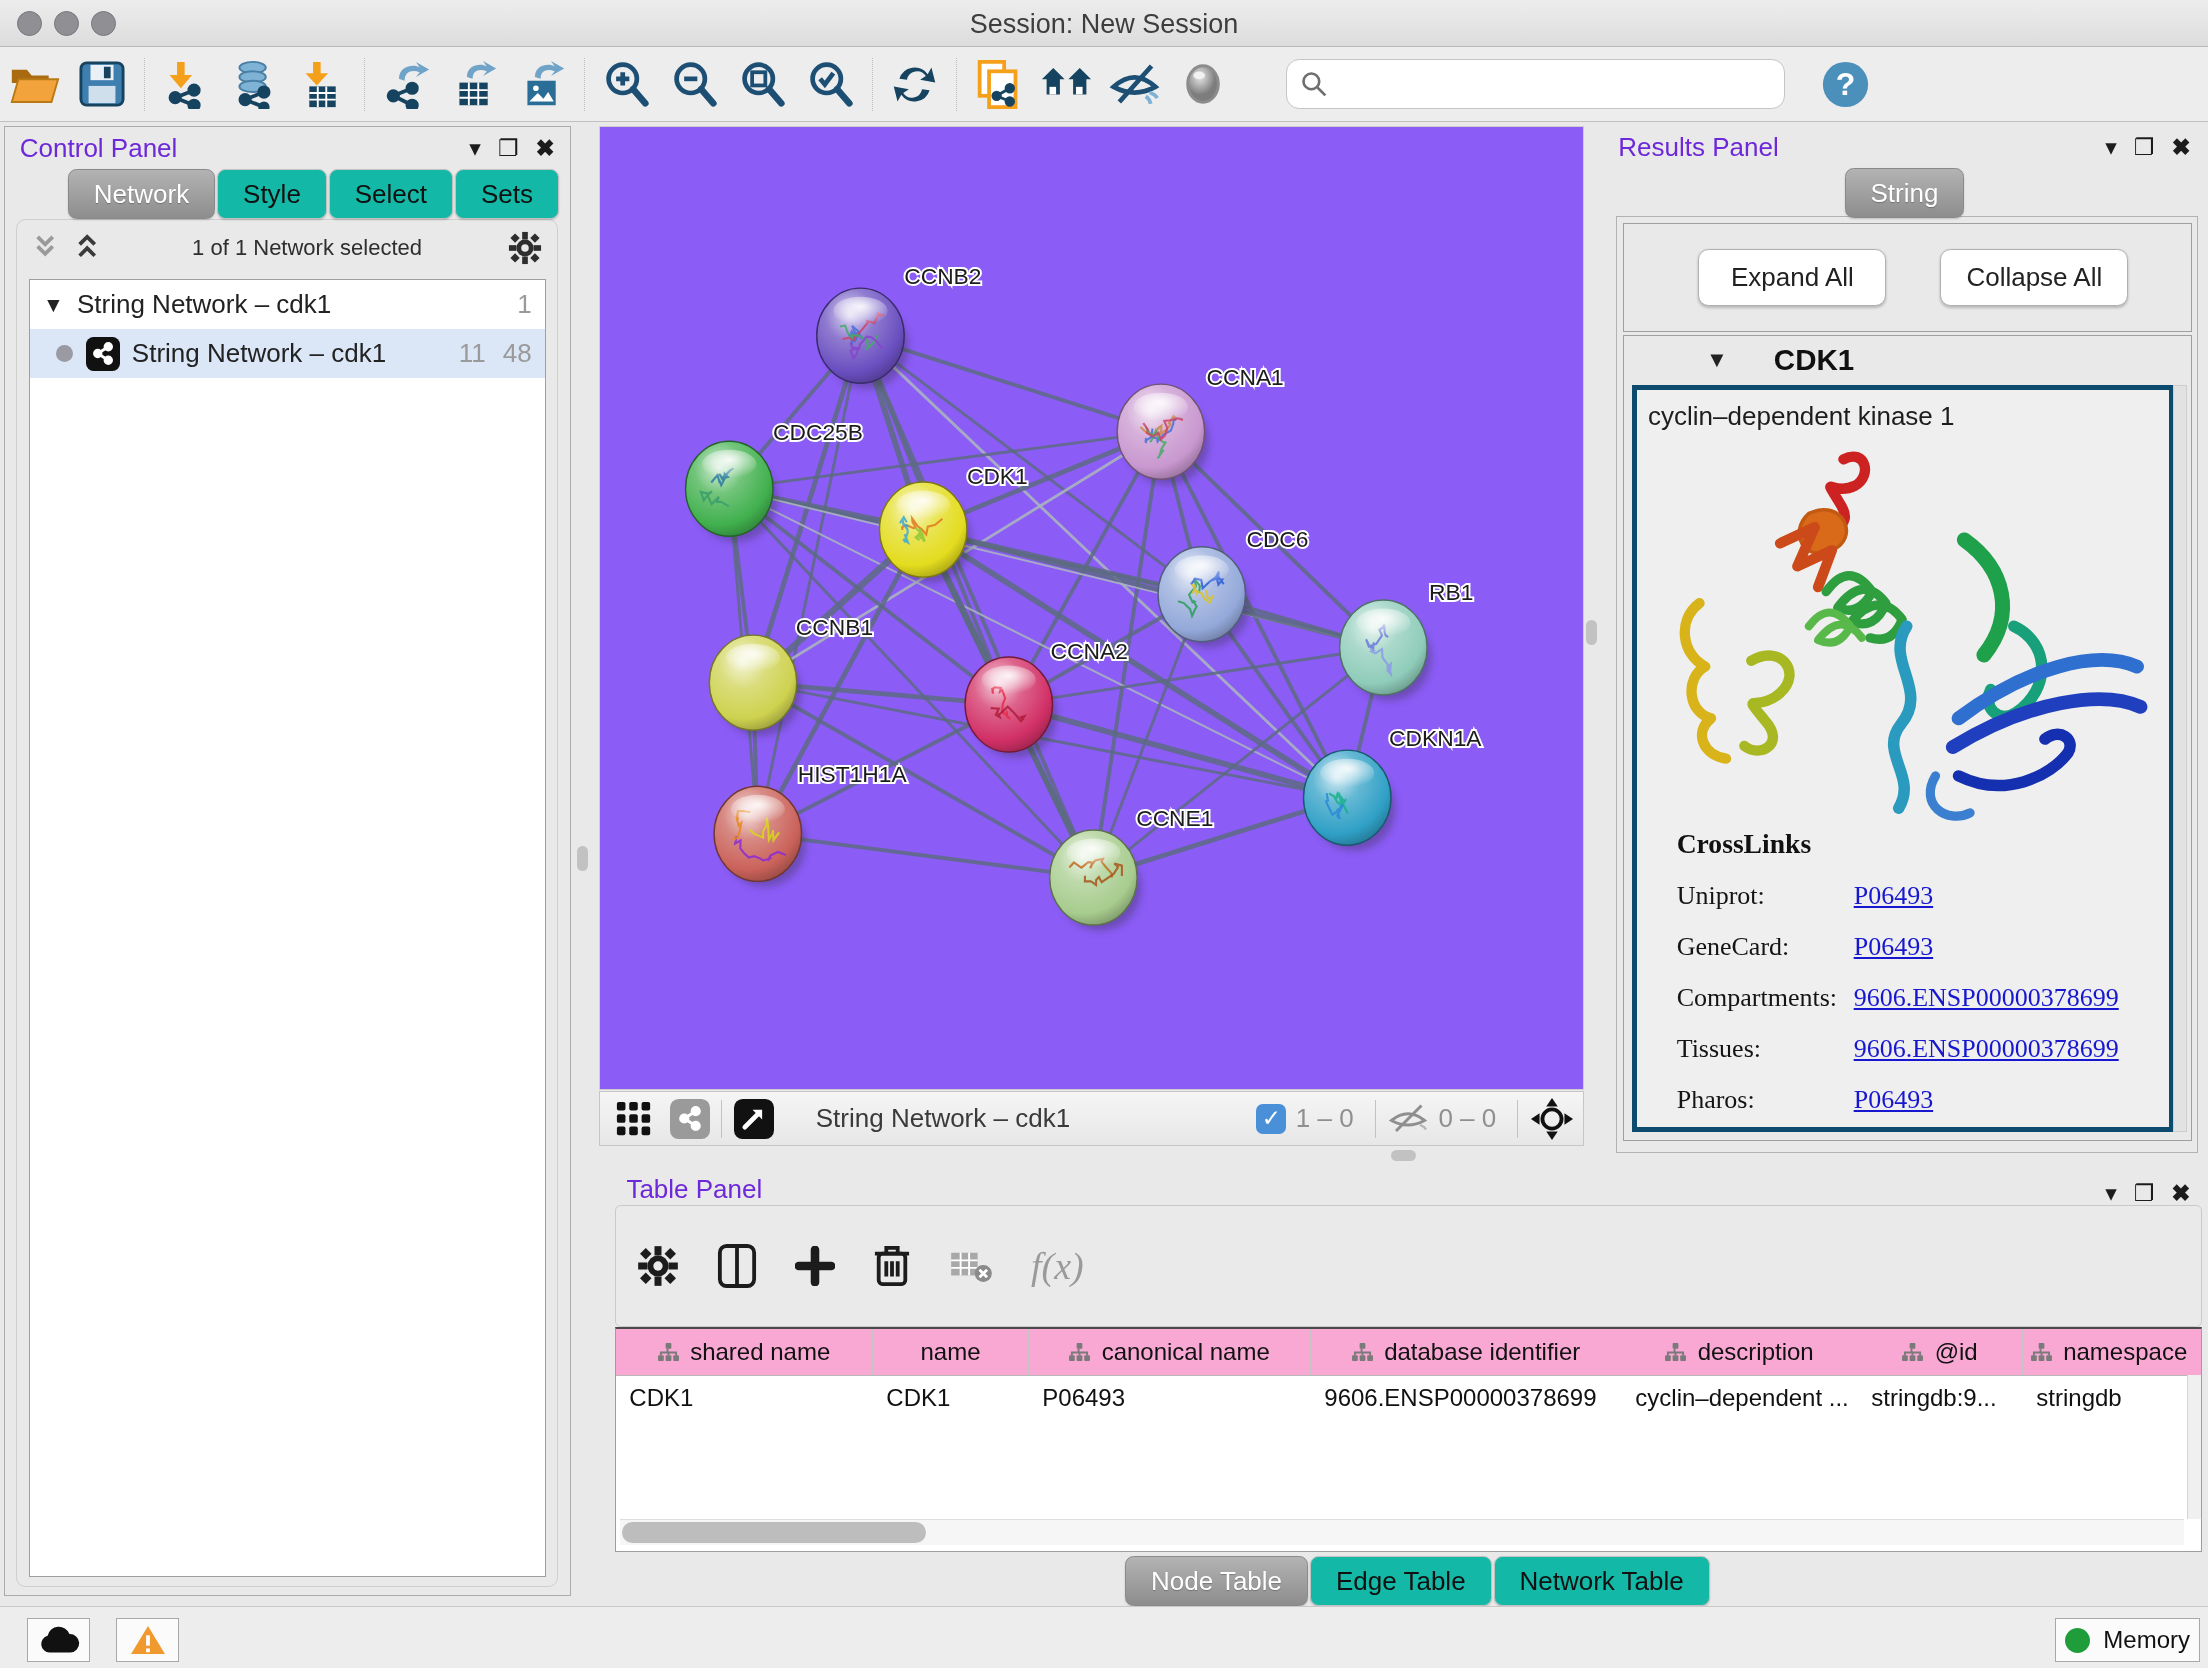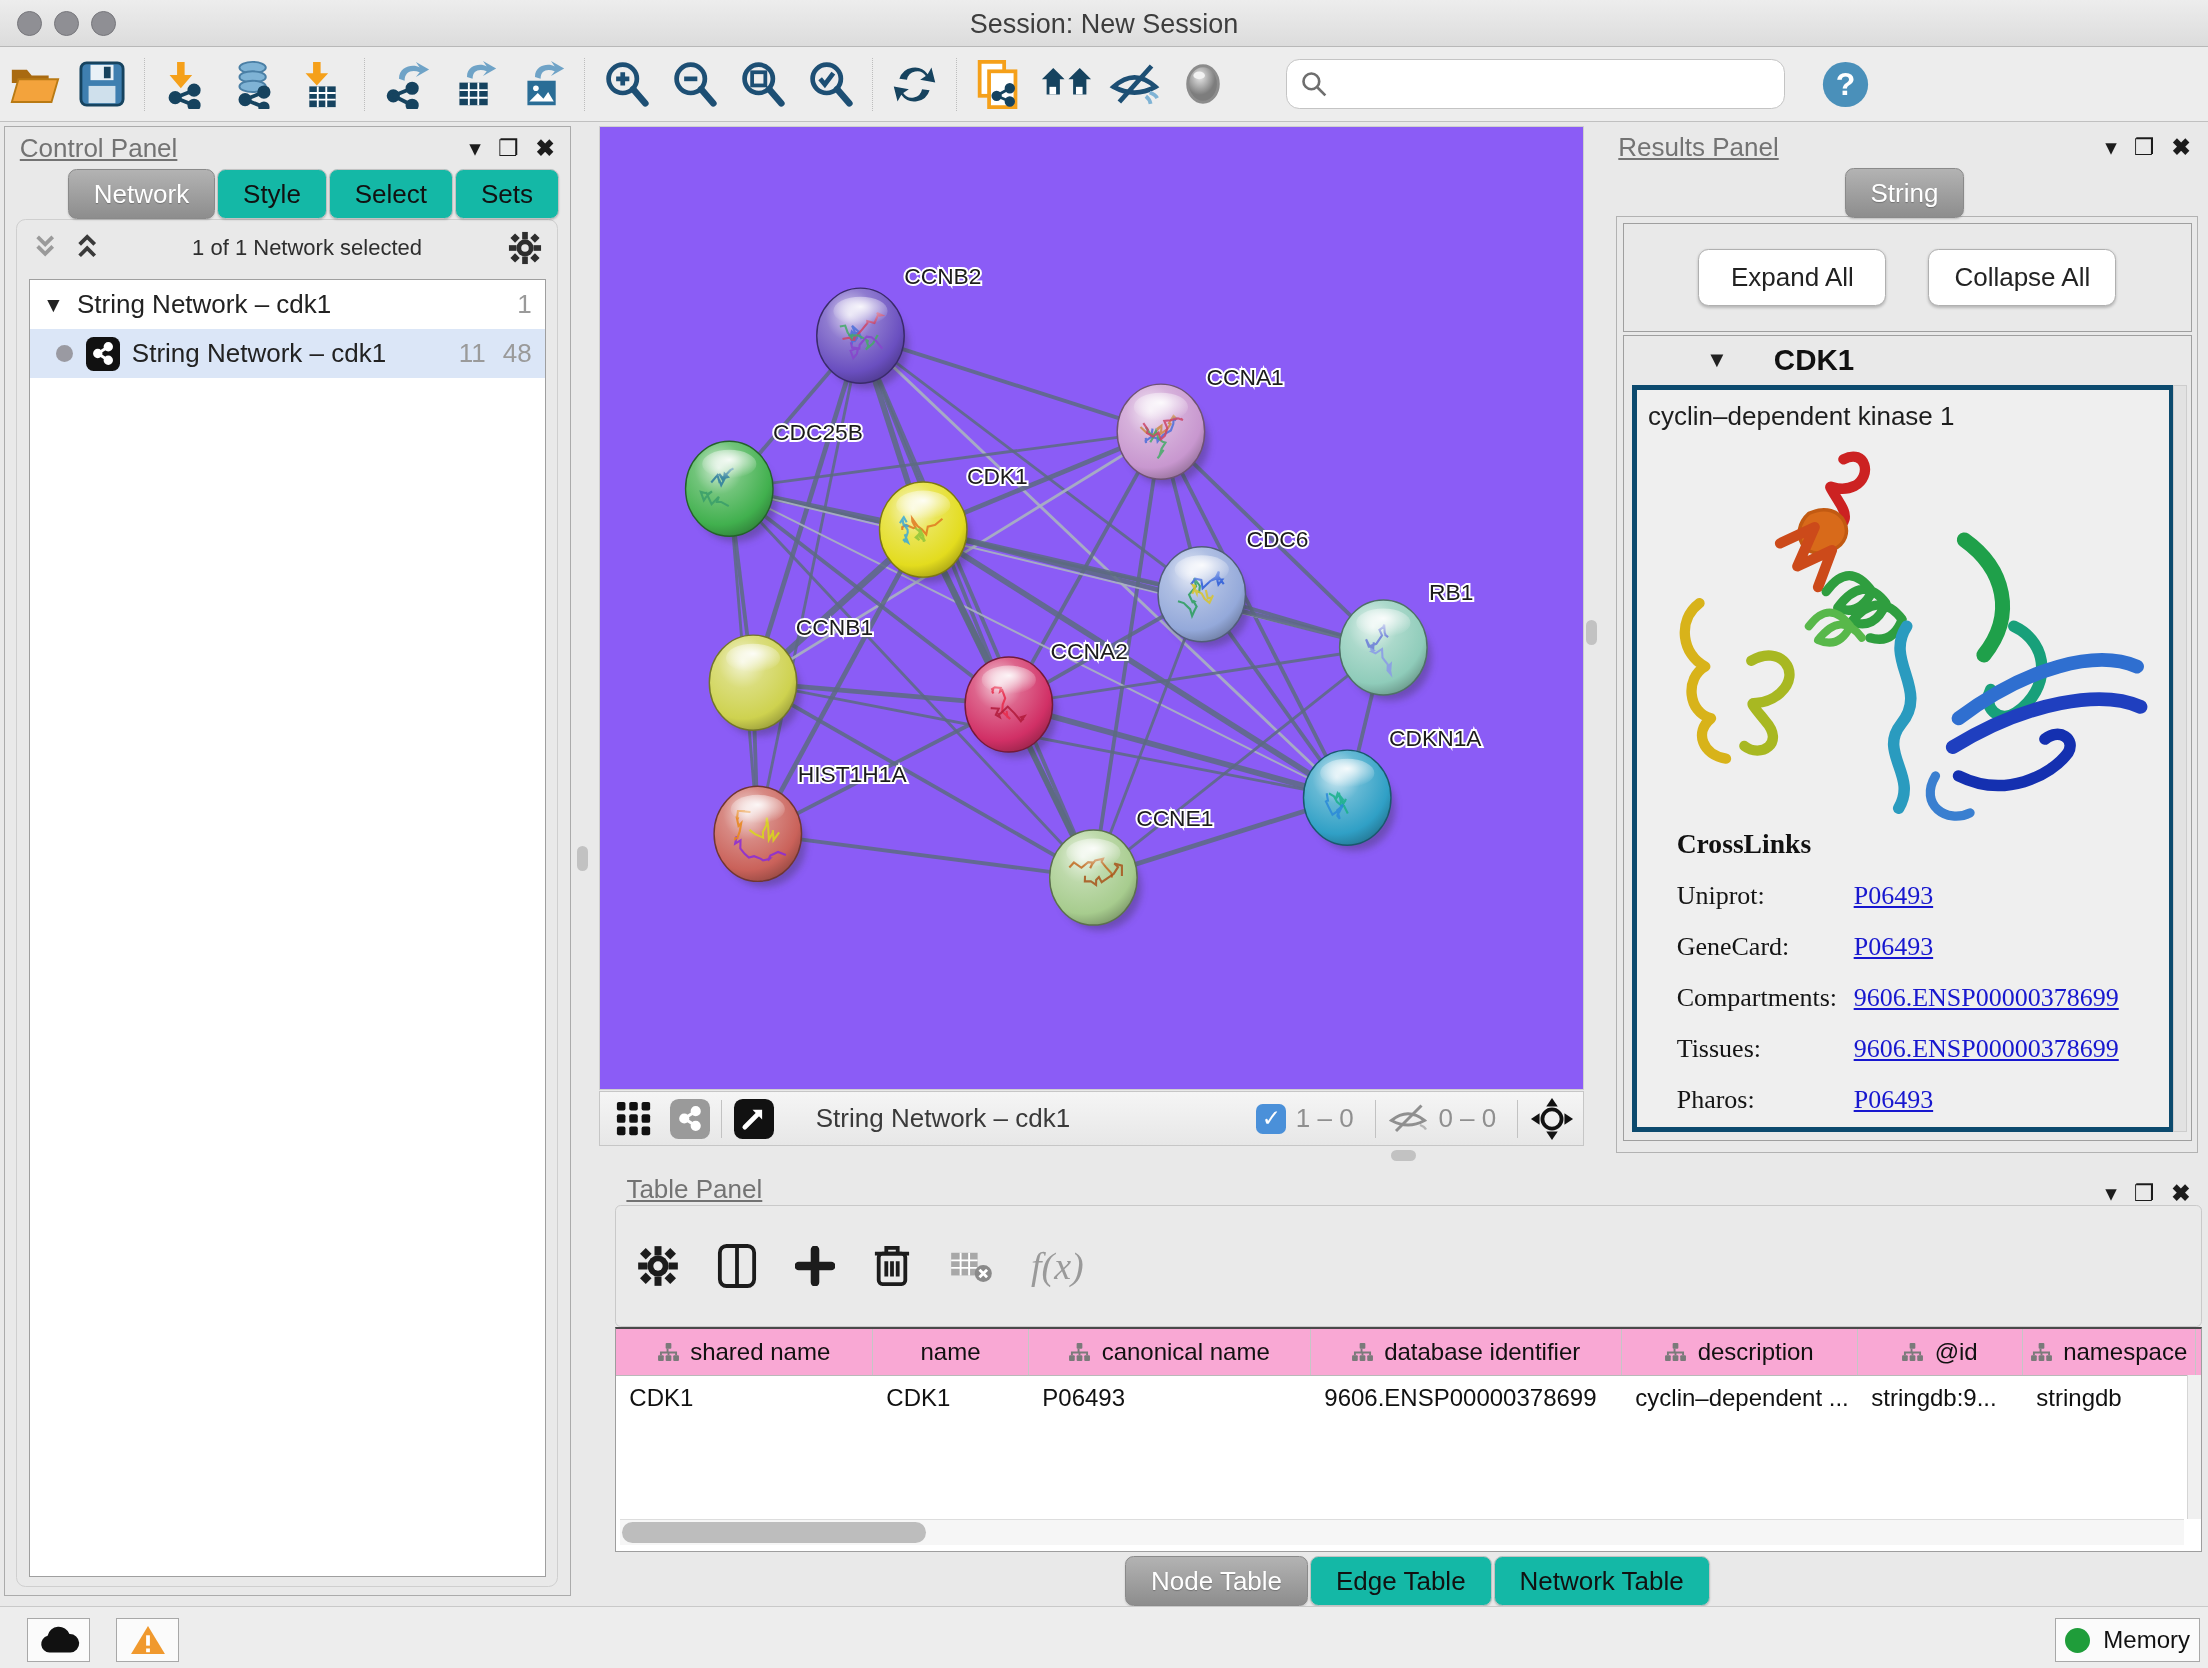--- a/index.html
+++ b/index.html
@@ -18,21 +18,21 @@
   
   .toolbar{position:absolute;left:0;top:47px;width:100%;height:74px;background:#ededed;
     border-bottom:1px solid #c0c0c0;display:flex;align-items:center;}
   .tbtn{width:68px;height:61px;display:flex;align-items:center;justify-content:center;flex:0 0 auto;}
   .tsep{width:0;height:53px;border-left:1.9px dotted #bdbdbd;margin:0 7.6px;flex:0 0 auto;}
   .searchbox{margin-left:49px;width:470px;height:48px;background:#fff;border:1.9px solid #c4c4c4;
     border-radius:13.3px;display:flex;align-items:center;padding:0 13.3px;}
   .searchbox input{border:none;outline:none;font-size:25px;width:100%;background:transparent;
     font-family:"Liberation Sans",sans-serif;}
   
-  .panel-title{font-size:26px;color:#737373;text-decoration:underline;}
+  .panel-title{font-size:26px;color:#6d28d9;}
   .panel-icons{display:flex;align-items:center;gap:17px;}
   .pi{font-size:23px;color:#1c1c1c;line-height:1;cursor:default;}
   .tab{height:48px;padding:0 25px;display:flex;align-items:center;justify-content:center;
     font-size:26px;background:#14b8a6;border:1px solid #c2c2c2;border-radius:8.6px;color:#111;
     box-shadow:0 1px 1.9px rgba(0,0,0,.18);}
   .tab.sel{background:linear-gradient(#b3b3b3,#8d8d8d);color:#fff;border-color:#8a8a8a;
     text-shadow:0 1px 1px rgba(0,0,0,.25);}
   
   .control-panel{position:absolute;left:3.8px;top:126px;width:565px;height:1468px;
     background:#e9e9e9;border:1px solid #ababab;}
@@ -66,21 +66,21 @@
   .grip-h{position:absolute;width:25px;height:11.4px;border-radius:5.7px;background:#c2c2c2;}
   
   .results-panel{position:absolute;left:1605px;top:126px;width:599px;height:1027px;}
   .rp-head{height:42px;display:flex;align-items:center;justify-content:space-between;padding:0 13.3px;}
   .rp-tab-row{display:flex;justify-content:center;position:relative;z-index:2;}
   .rp-box{position:absolute;left:11.4px;right:5.7px;top:90px;bottom:0;background:#e9e9e9;
     border:1px solid #b2b2b2;}
   .rp-buttons{margin:5.7px;border:1px solid #9f9f9f;background:#e9e9e9;height:107px;
     display:flex;align-items:center;justify-content:center;gap:42px;}
   .rp-btn{width:186px;height:55px;background:#fff;border:1px solid #b0b0b0;border-radius:10.5px;
-    font-size:26px;display:flex;align-items:center;justify-content:center;box-shadow:0 1.9px 2.9px rgba(0,0,0,.22);}
+    font-size:26px;display:flex;align-items:center;justify-content:center;box-shadow:0 1.9px 2.9px rgba(0,0,0,.22);margin-left:12px;}
   .rp-entry{margin:0 5.7px 5.7px 5.7px;border:1px solid #9f9f9f;position:absolute;left:0;right:0;top:118px;bottom:5.7px;}
   .rp-entry-head{height:48px;display:flex;align-items:center;background:#e9e9e9;}
   .rp-entry-body{position:absolute;left:7.6px;right:17px;top:49px;bottom:7.6px;background:#efefef;
     border:5px solid #0c4a6e;overflow:hidden;}
   .rp-desc{font-size:26px;color:#1d1d1d;padding:11.4px 11.4px 0 11.4px;}
   .crosslinks{font-family:"Liberation Serif",serif;padding-left:40px;}
   .cl-title{font-size:27.6px;font-weight:bold;color:#111;margin-top:5.7px;}
   .cl-row{display:flex;margin-top:21px;}
   .cl-label{width:177px;font-size:26px;color:#141414;}
   .cl-link{font-size:26px;color:#1717cf;text-decoration:underline;}

